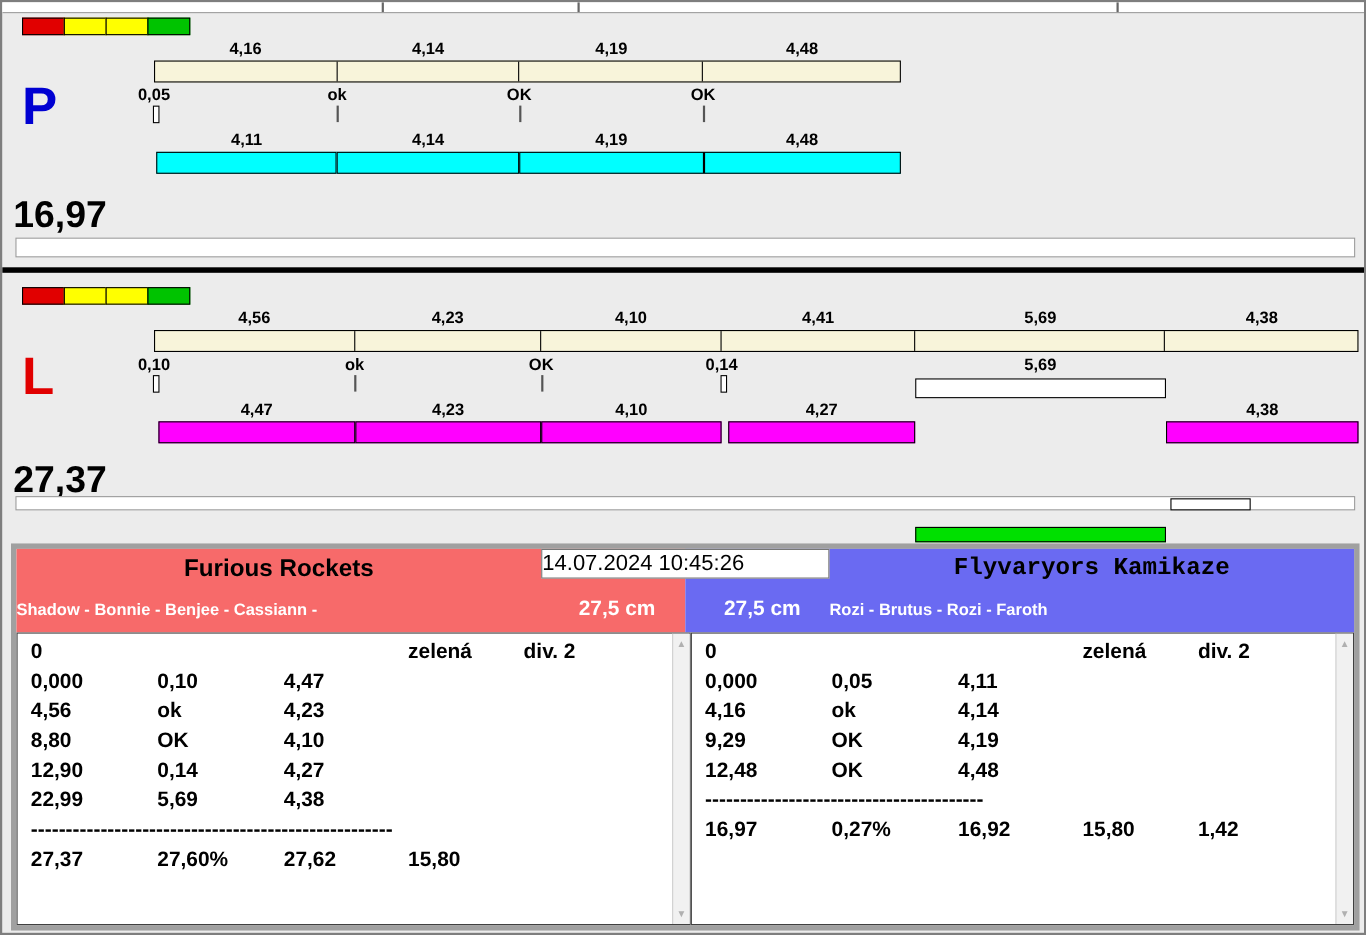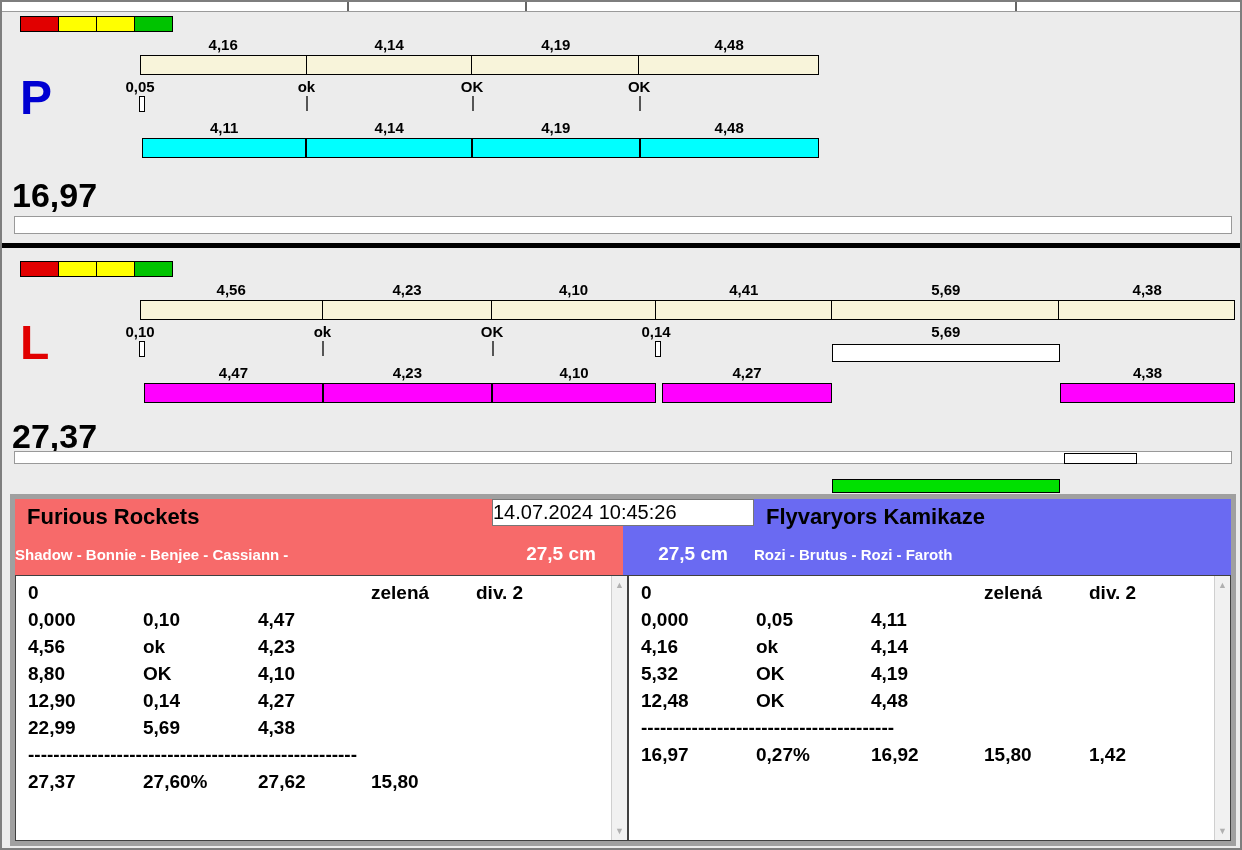--- a/index.html
+++ b/index.html
@@ -47,23 +47,23 @@
   .rerun-bar { position:absolute; top:222px; height:14px; border:1px solid #000; }
   .mini-box { position:absolute; top:196px; height:11px; background:#fff; border:1px solid #000; }
 
   .divider { position:absolute; left:0; width:100%; top:241px; height:5px; background:#000; }
 
   .panel { position:absolute; left:8px; top:492px; width:1226px; height:352px; border:5px solid #a0a0a0; background:#fff; }
   .panel-header { position:relative; height:76px; }
   .half { position:absolute; top:0; height:76px; }
   .half-left { left:0; width:608px; }
   .half-right { left:608px; width:608px; }
-  .team-name { position:absolute; top:5px; font-size:22px; font-weight:bold; color:#000; white-space:nowrap;padding-left:12px; }
+  .team-name { position:absolute; top:5px; font-size:22px; font-weight:bold; color:#000; text-align:center; white-space:nowrap; }
   .half-left .team-name { left:0; width:477px; }
-  .half-right .team-name { left:131px; width:477px; }
+  .half-right .team-name { left:131px; width:477px;font-family:Liberation Mono, monospace; }
   .team-dogs { position:absolute; top:47px; font-size:15px; font-weight:bold; color:#fff; white-space:nowrap; }
   .half-left .team-dogs { left:0; width:477px; }
   .half-right .team-dogs { left:131px; width:477px; }
   .jump-height { position:absolute; top:44px; font-size:19px; font-weight:bold; color:#fff; width:124px; text-align:center; }
   .half-left .jump-height { left:484px; }
   .half-right .jump-height { left:8px; }
   .datetime-box { position:absolute; left:477px; top:0; width:262px; height:27px; background:#fff; border:1px solid #777;
     font-size:20px; line-height:25px; text-align:left; z-index:2; }
 
   .results { position:relative; height:266px; display:flex; }
@@ -287,21 +287,21 @@
               <span class=""></span>
             </div>
             <div class="result-row">
               <span class="">4,16</span>
               <span class="">ok</span>
               <span class="">4,14</span>
               <span class=""></span>
               <span class=""></span>
             </div>
             <div class="result-row">
-              <span class="">5,32</span>
+              <span class="">9,29</span>
               <span class="">OK</span>
               <span class="">4,19</span>
               <span class=""></span>
               <span class=""></span>
             </div>
             <div class="result-row">
               <span class="">12,48</span>
               <span class="">OK</span>
               <span class="">4,48</span>
               <span class=""></span>

